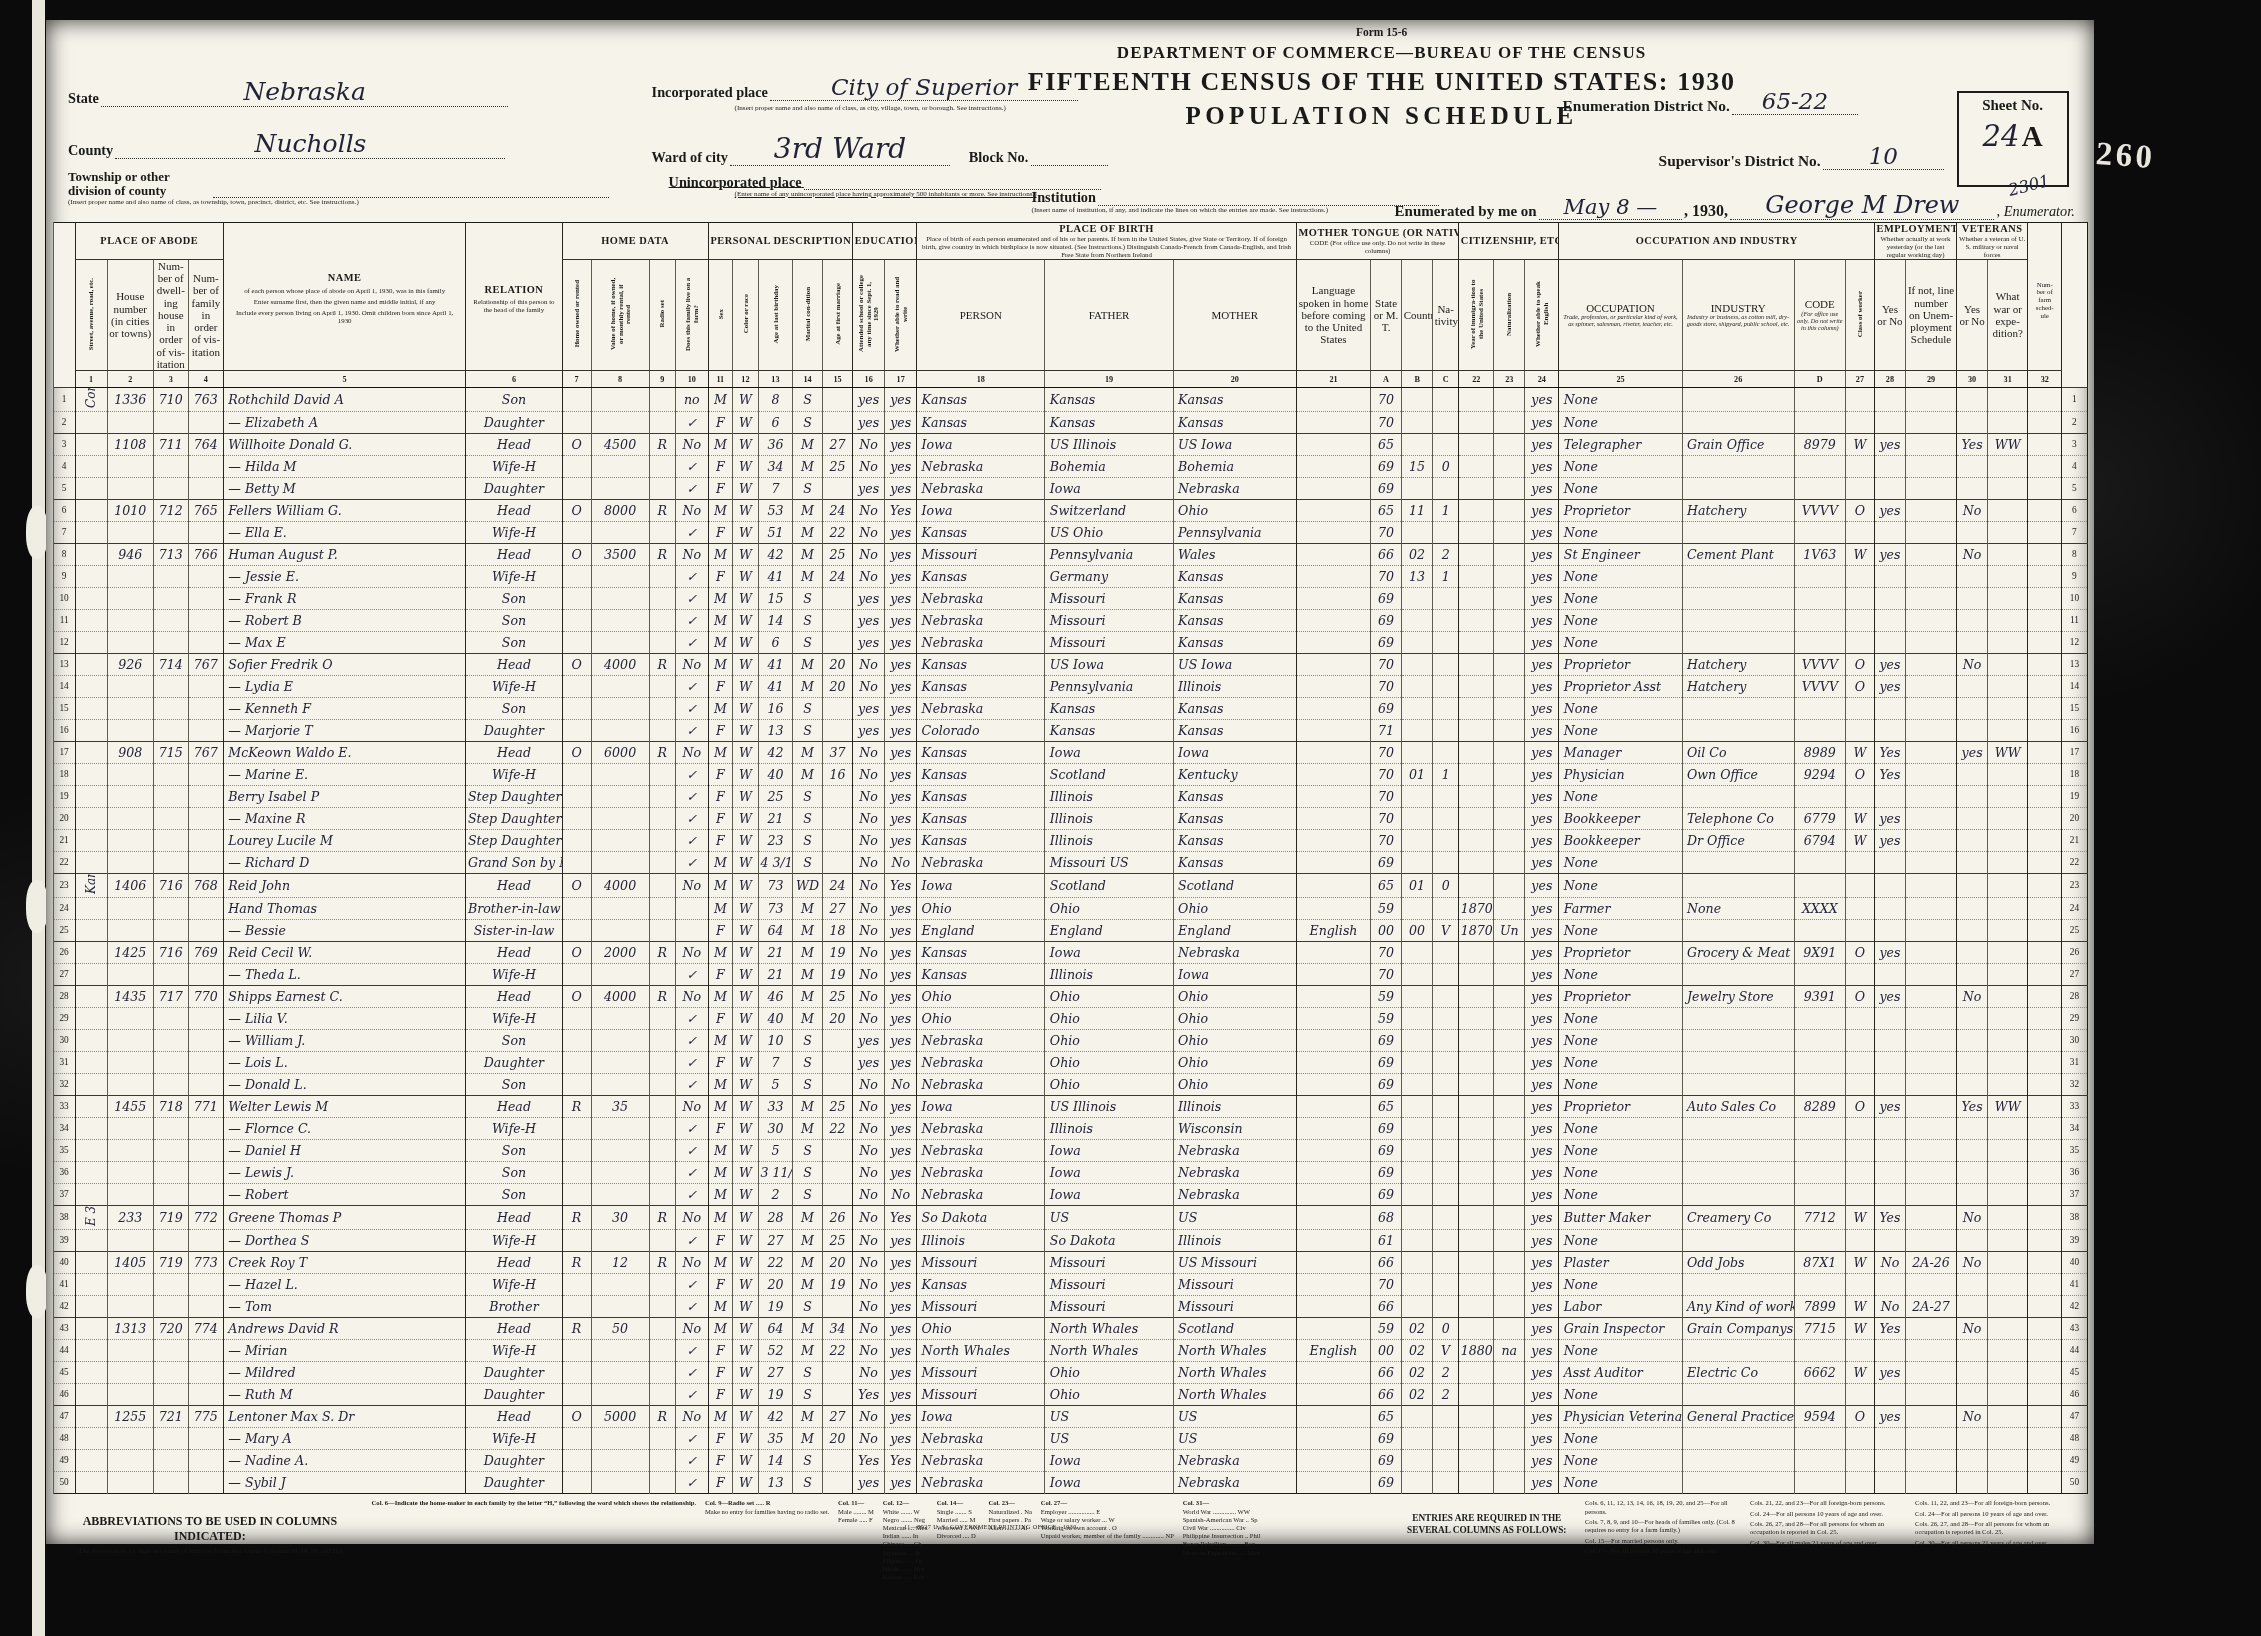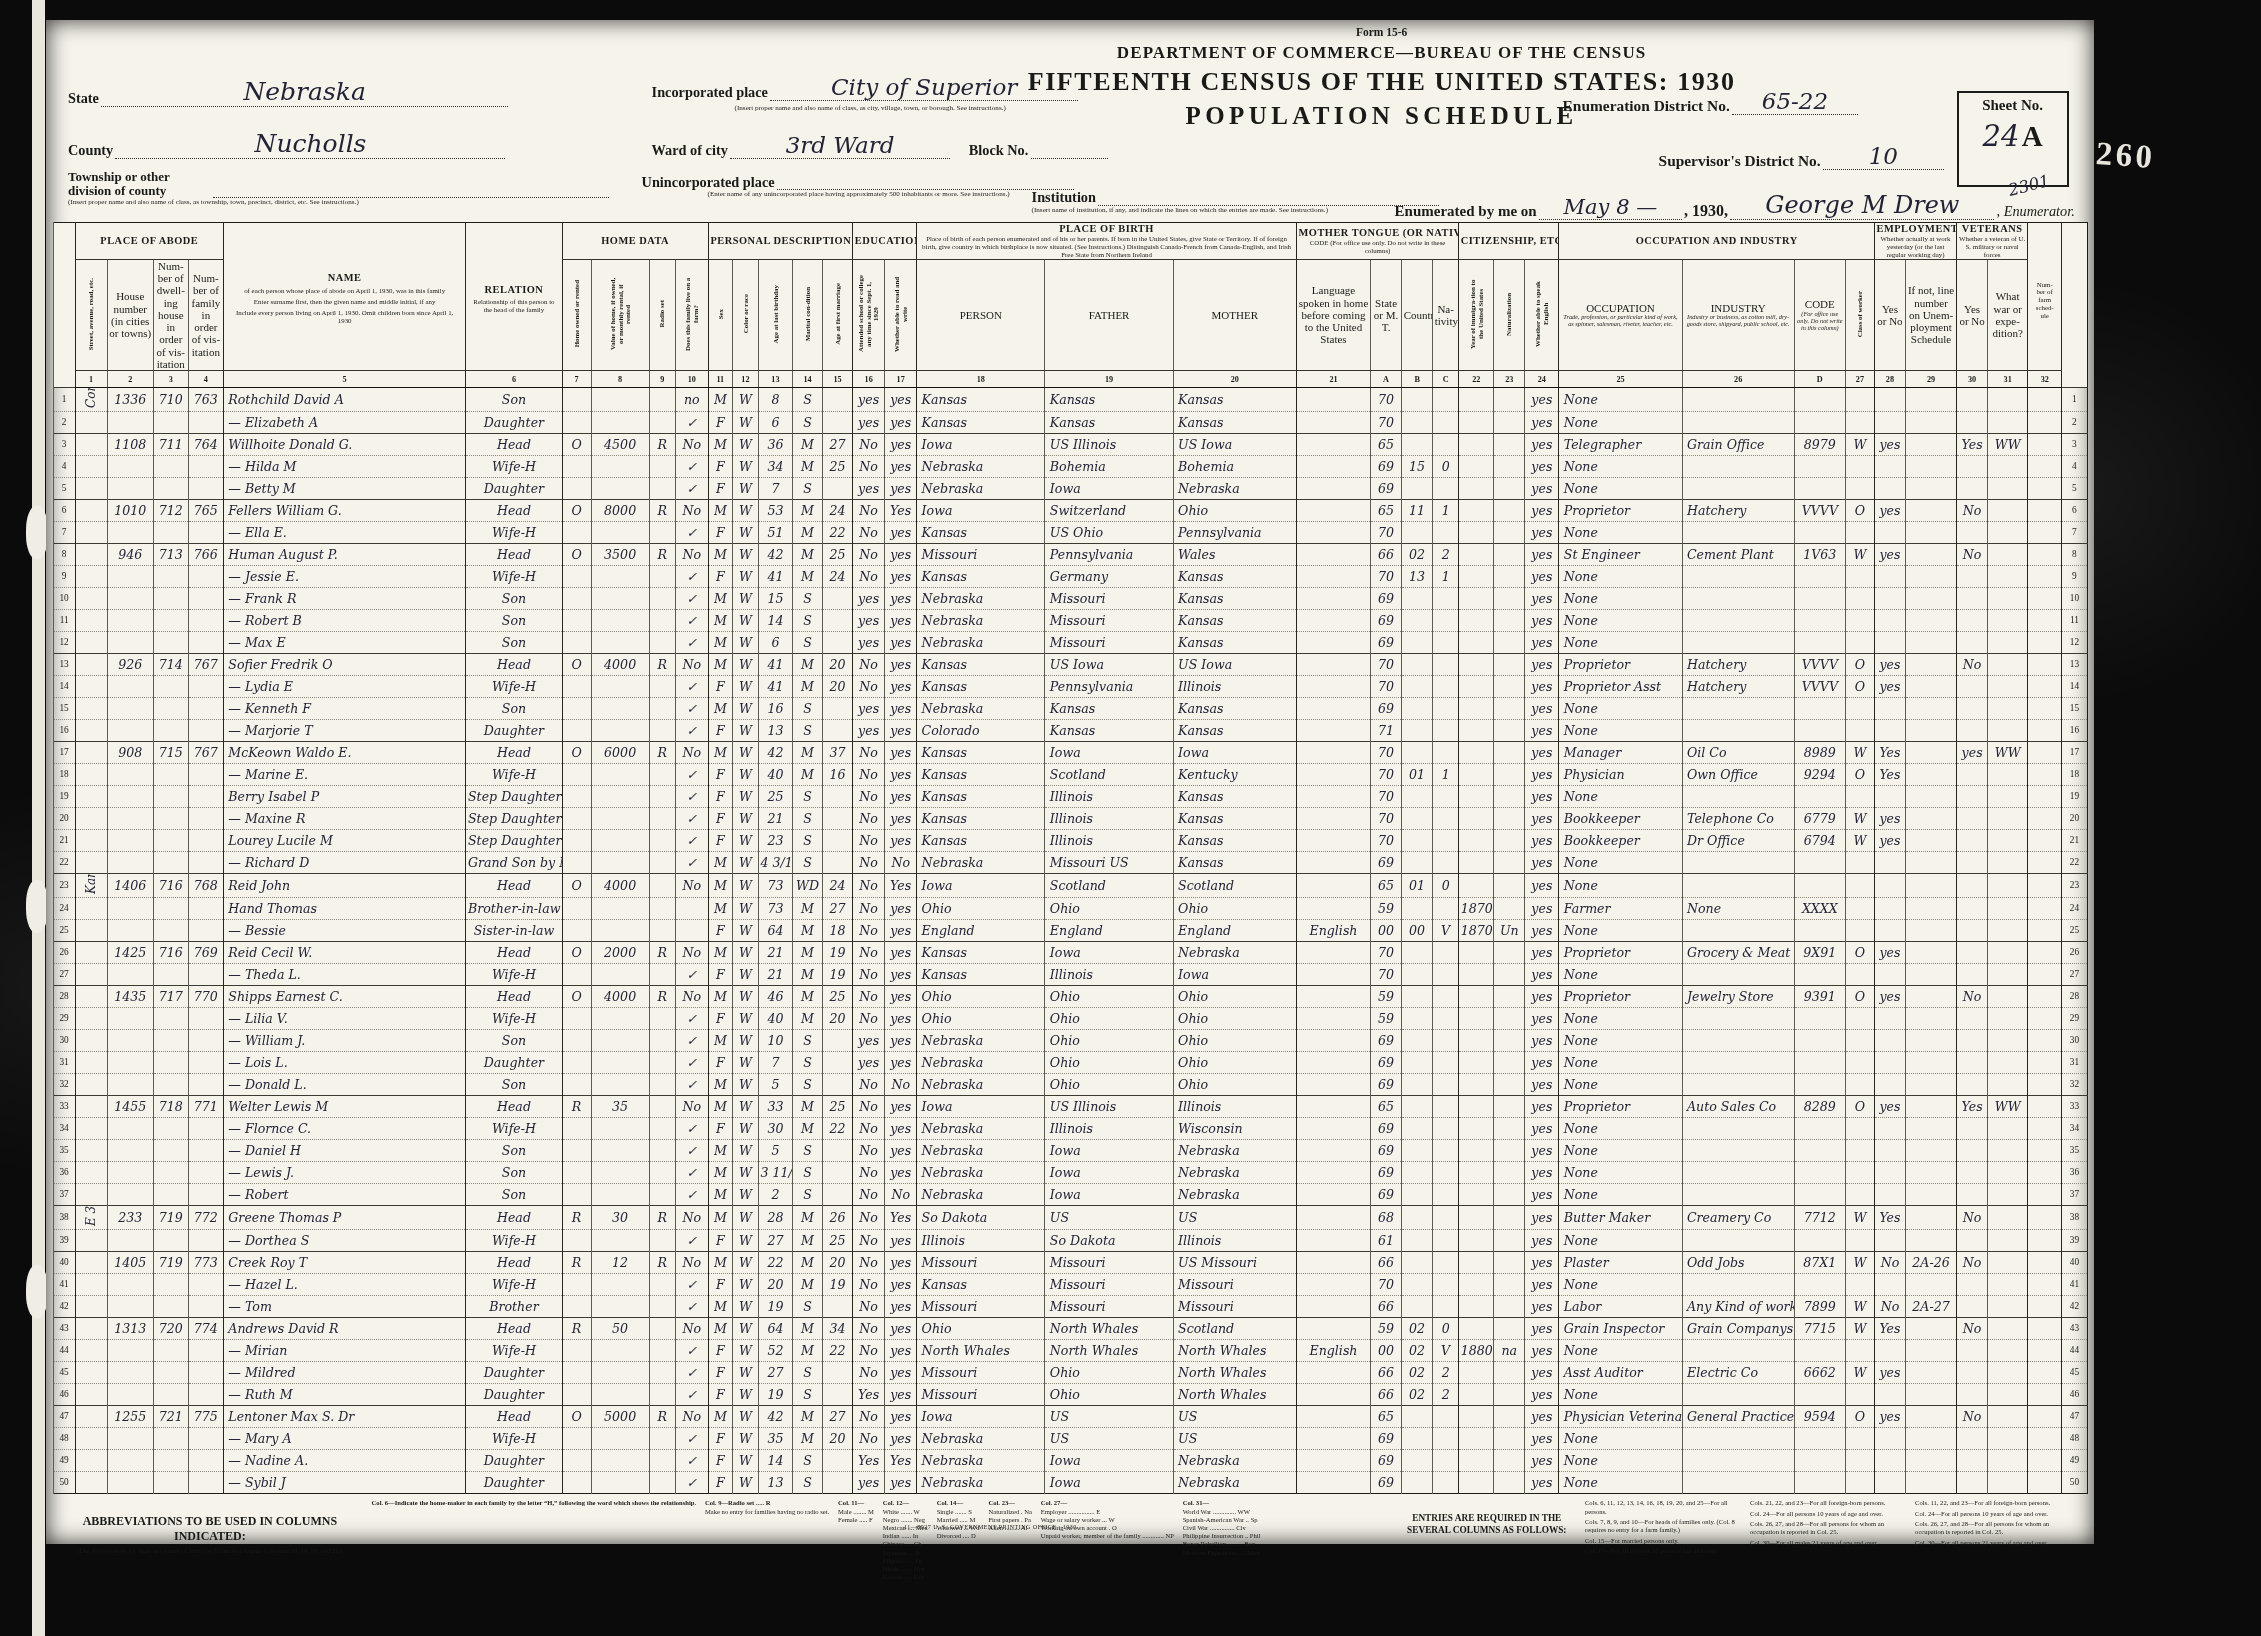--- a/index.html
+++ b/index.html
@@ -98,25 +98,25 @@
 
       <div class="fld" style="left:599px;top:48px;">
         <span class="lab">Incorporated place</span>
         <span class="fill" style="width:308px;"><span class="hw" style="font-size:23px;">City of Superior</span></span>
       </div>
       <div class="fld" style="left:682px;top:76px;">
         <span class="cap">(Insert proper name and also name of class, as city, village, town, or borough.   See instructions.)</span>
       </div>
       <div class="fld" style="left:599px;top:106px;">
         <span class="lab">Ward of city</span>
-        <span class="fill" style="width:220px;"><span class="hw" style="font-size:23px;">3rd Ward</span></span>
+        <span class="fill" style="width:220px;"><span class="hw" style="font-size:28px;">3rd Ward</span></span>
         <span class="lab" style="margin-left:16.5px;">Block No.</span>
         <span class="fill" style="width:77px;height:16.5px;"></span>
       </div>
-      <div class="fld" style="left:589px;top:147px;">
+      <div class="fld" style="left:616px;top:147px;text-decoration:underline;">
         <span class="lab">Unincorporated place</span>
         <span class="fill" style="width:297px;height:16.5px;"></span>
         <div class="cap" style="margin-left:66px;">(Enter name of any unincorporated place having approximately 500 inhabitants or more.   See instructions.)</div>
       </div>
 
       <div class="titles">
         <div class="t-form">Form 15-6</div>
         <div class="t-dept">DEPARTMENT OF COMMERCE—BUREAU OF THE CENSUS</div>
         <div class="t-census">FIFTEENTH CENSUS OF THE UNITED STATES:  1930</div>
         <div class="t-pop">POPULATION SCHEDULE</div>

